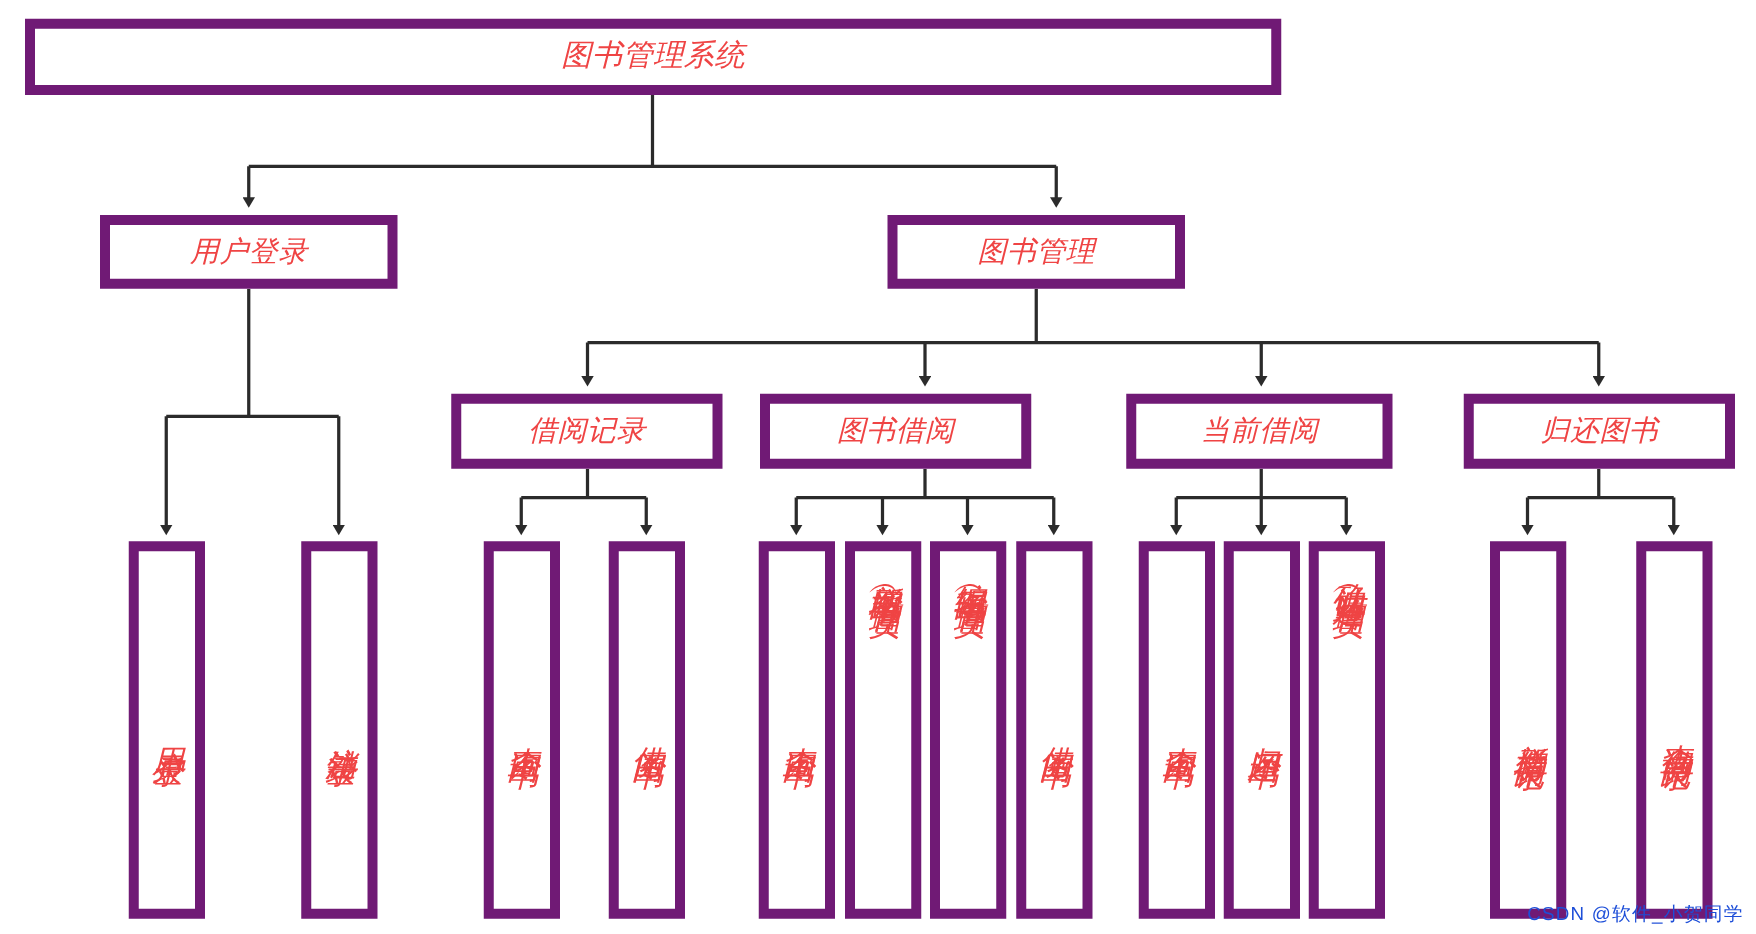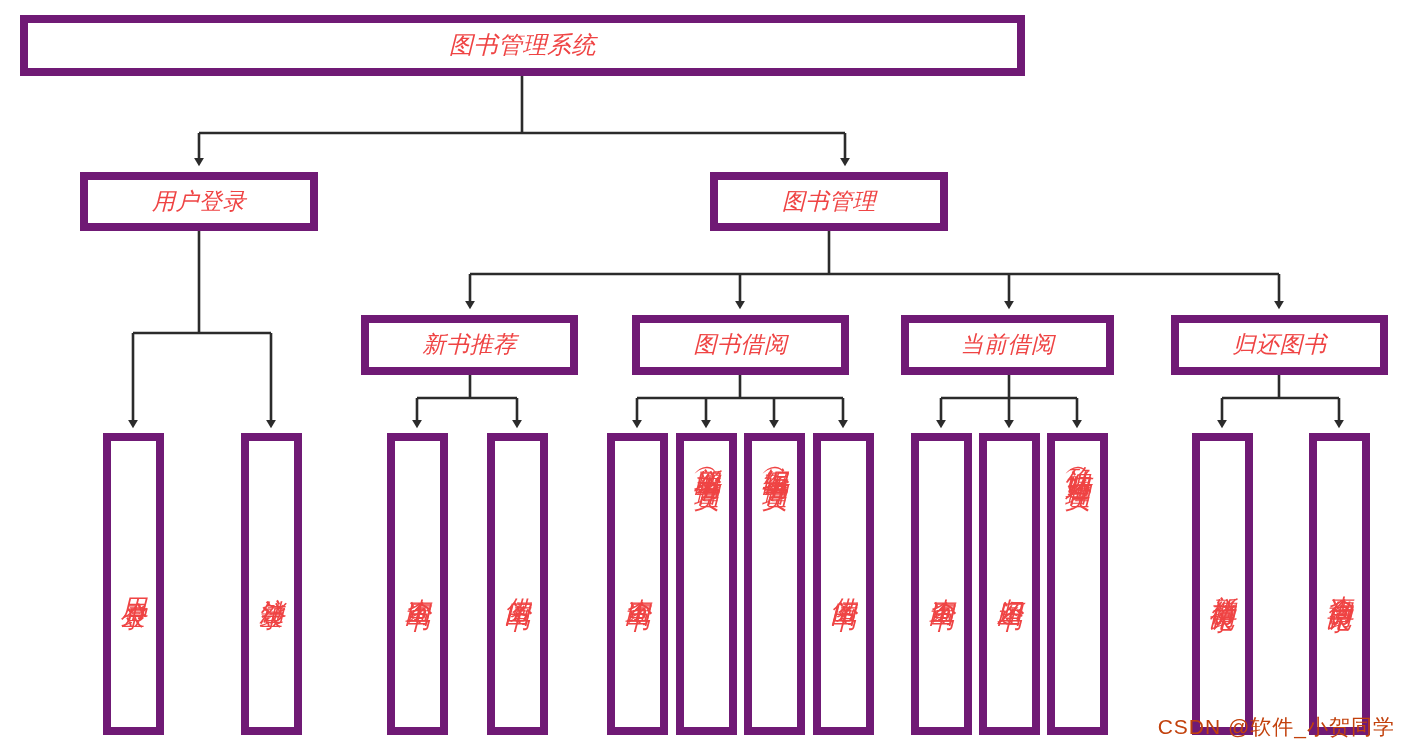--- a/index.html
+++ b/index.html
@@ -69,22 +69,22 @@
   }
   
   .node.vertical.center-v {
     align-items: center;
     padding-top: 0;
   }
   #watermark {
     position: absolute;
     right: 10px;
     bottom: 6px;
-    font-size: 21px;
-    color: #c2410c;
+    font-size: 15px;
+    color: #1d4ed8;
     letter-spacing: 1px;
     white-space: nowrap;
     user-select: none;
   }
 </style>
 </head>
 <body>
 
 <div id="diagram-root">
 
@@ -144,24 +144,24 @@
 
   <div class="node horizontal" style="left:80px; top:172px; width:238px; height:59px;">
     <span class="node-label">用户登录</span>
   </div>
 
   <div class="node horizontal" style="left:710px; top:172px; width:238px; height:59px;">
     <span class="node-label">图书管理</span>
   </div>
 
   <div class="node horizontal" style="left:361px; top:315px; width:217px; height:60px;">
-    <span class="node-label">新书推荐</span>
-  </div>
-
-  <div class="node horizontal" style="left:632px; top:315px; width:217px; height:60px;">
+    <span class="node-label">借阅记录</span>
+  </div>
+
+  <div class="node horizontal" style="left:608px; top:315px; width:217px; height:60px;">
     <span class="node-label">图书借阅</span>
   </div>
 
   <div class="node horizontal" style="left:901px; top:315px; width:213px; height:60px;">
     <span class="node-label">当前借阅</span>
   </div>
 
   <div class="node horizontal" style="left:1171px; top:315px; width:217px; height:60px;">
     <span class="node-label">归还图书</span>
   </div>

